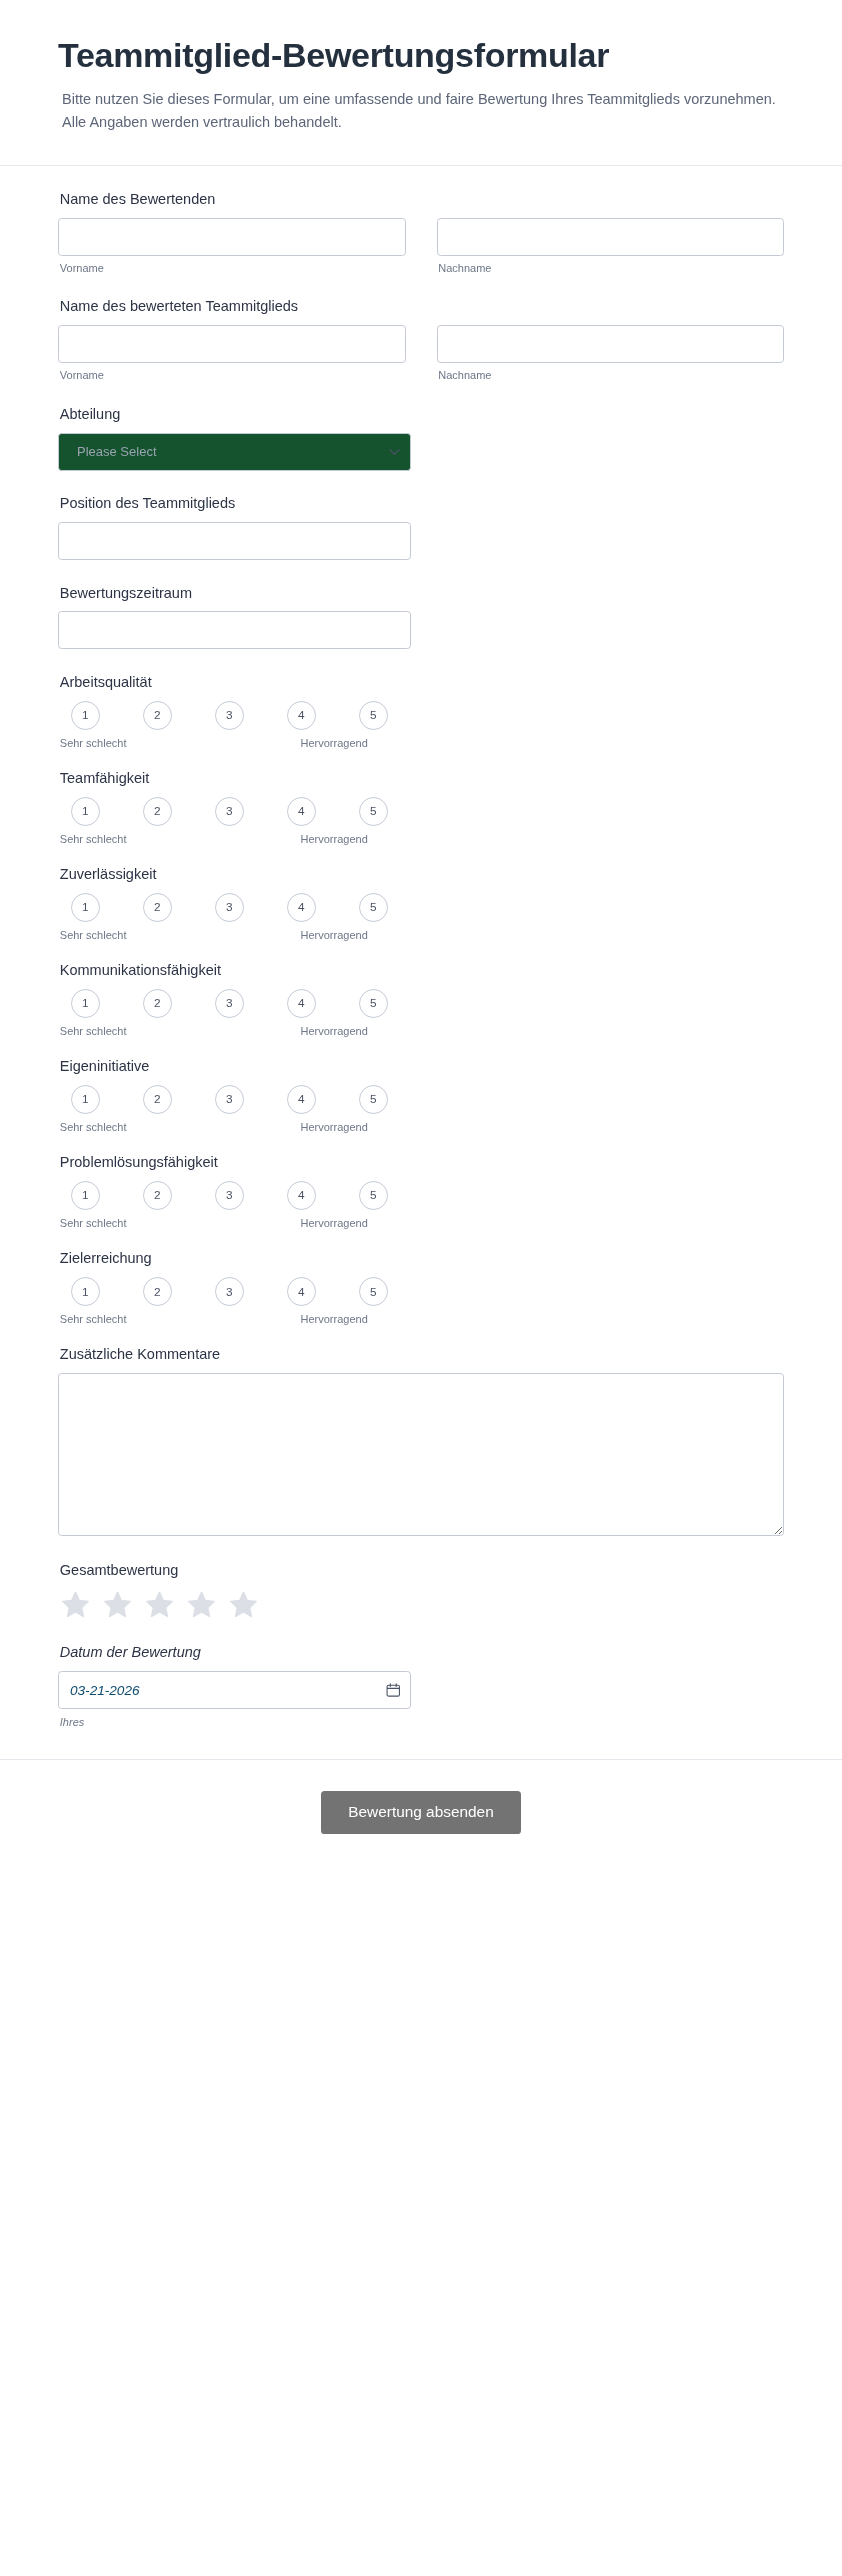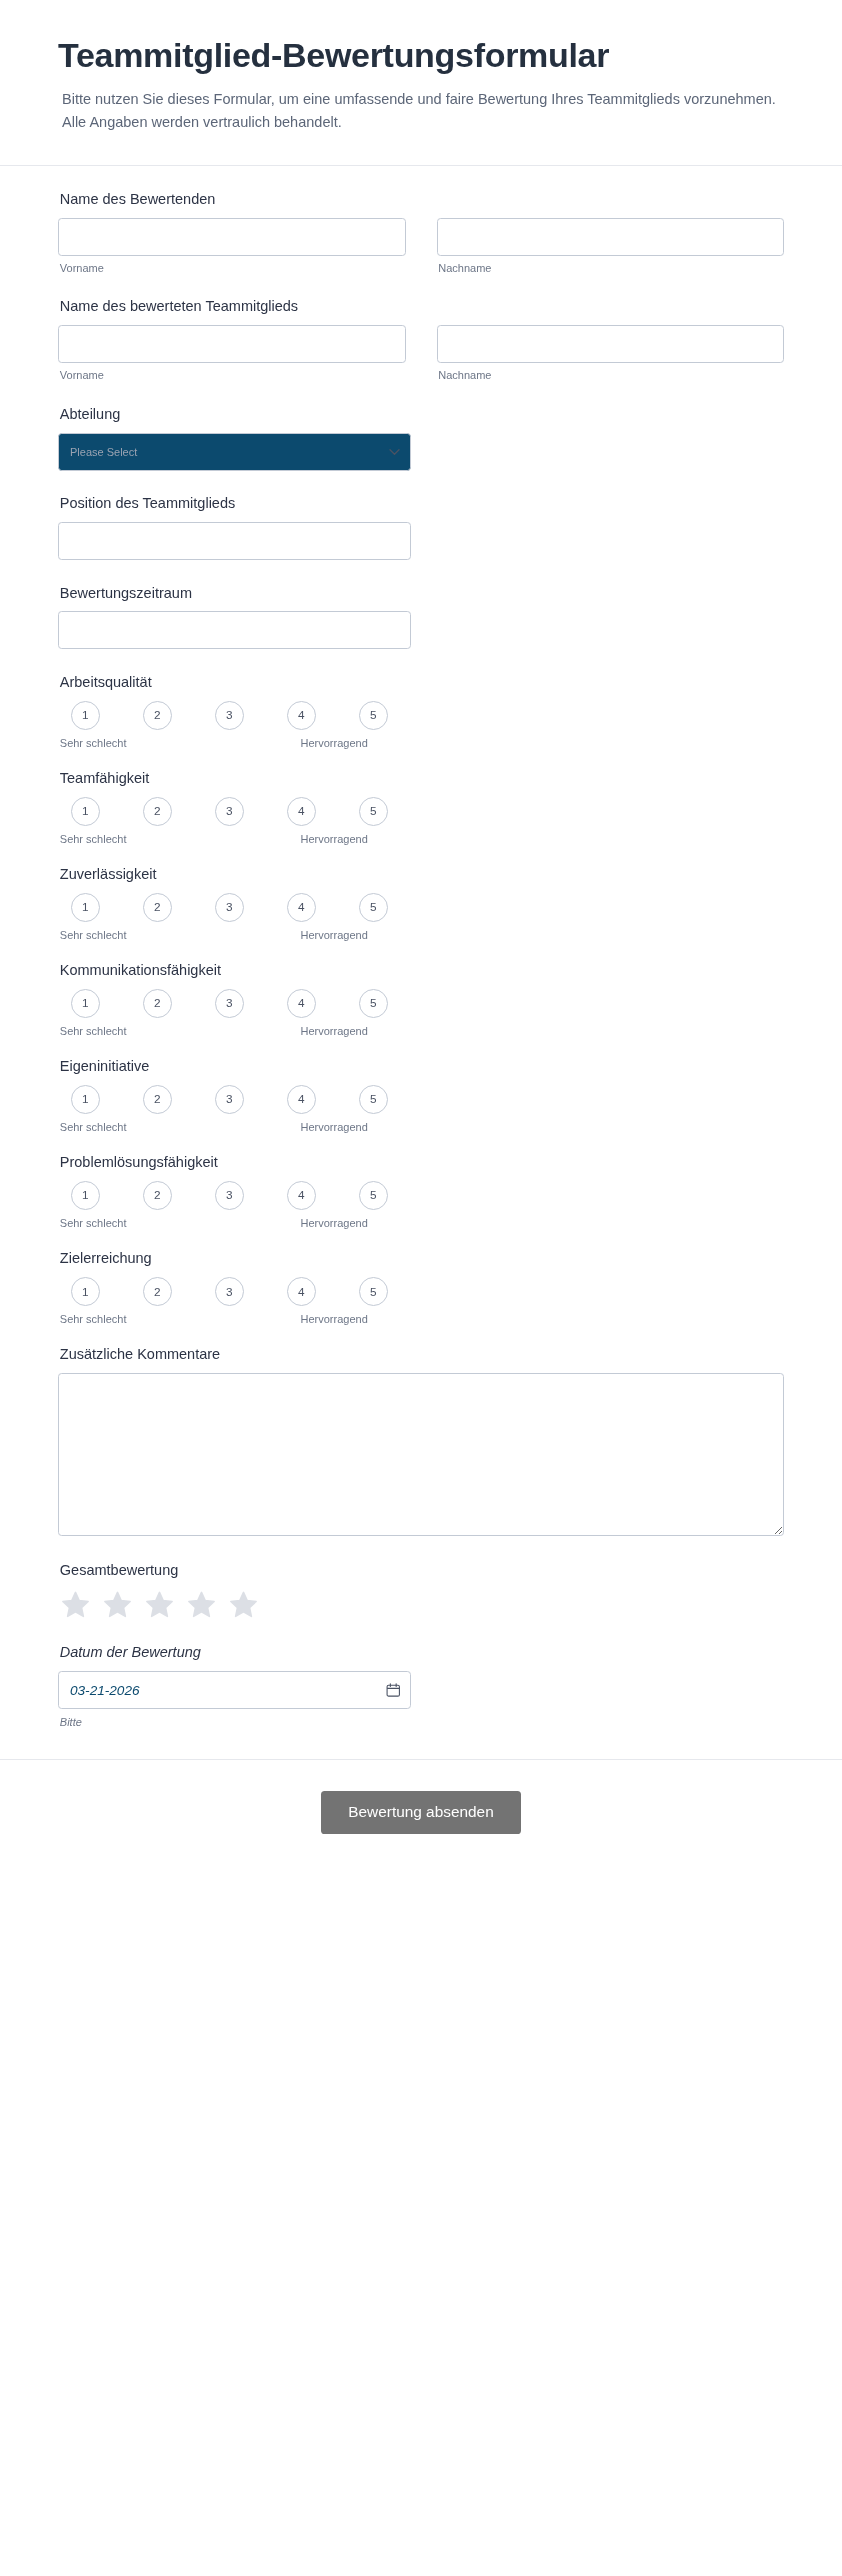--- a/index.html
+++ b/index.html
@@ -94,24 +94,24 @@
   .select-wrap {
     position: relative;
     width: 353px;
   }
   .select-input {
     width: 100%;
     height: 38px;
     box-sizing: border-box;
     border: 0.9px solid #c3cad5;
     border-radius: 3.6px;
-    background: #0c4a6e;
-    font-size: 11px;
+    background: #14532d;
+    font-size: 13px;
     color: #9aa3b2;
-    padding: 0 27px 0 11px;
+    padding: 0 27px 0 18px;
     display: flex;
     align-items: center;
     font-family: "Liberation Sans", sans-serif;
   }
   .chevron {
     position: absolute;
     right: 11px;
     top: 50%;
     transform: translateY(-50%);
     pointer-events: none;
@@ -422,21 +422,21 @@
         <div class="date-input">03-21-2026</div>
         <span class="cal-icon">
           <svg width="14.5" height="14.5" viewBox="0 0 16 16">
             <rect x="1.2" y="2.8" width="13.6" height="12" rx="1.6" fill="none" stroke="#4a5263" stroke-width="1.2"></rect>
             <line x1="1.2" y1="6.2" x2="14.8" y2="6.2" stroke="#4a5263" stroke-width="1.2"></line>
             <line x1="4.8" y1="1.2" x2="4.8" y2="4" stroke="#4a5263" stroke-width="1.2" stroke-linecap="round"></line>
             <line x1="11.2" y1="1.2" x2="11.2" y2="4" stroke="#4a5263" stroke-width="1.2" stroke-linecap="round"></line>
           </svg>
         </span>
       </div>
-      <span class="sub-label">Bitte</span>
+      <span class="sub-label">Ihres</span>
     </div>
 
   </div>
 
   <div class="form-footer">
     <button class="submit-button" style="background: #737373;">Bewertung absenden</button>
   </div>
 
 </div>
 

